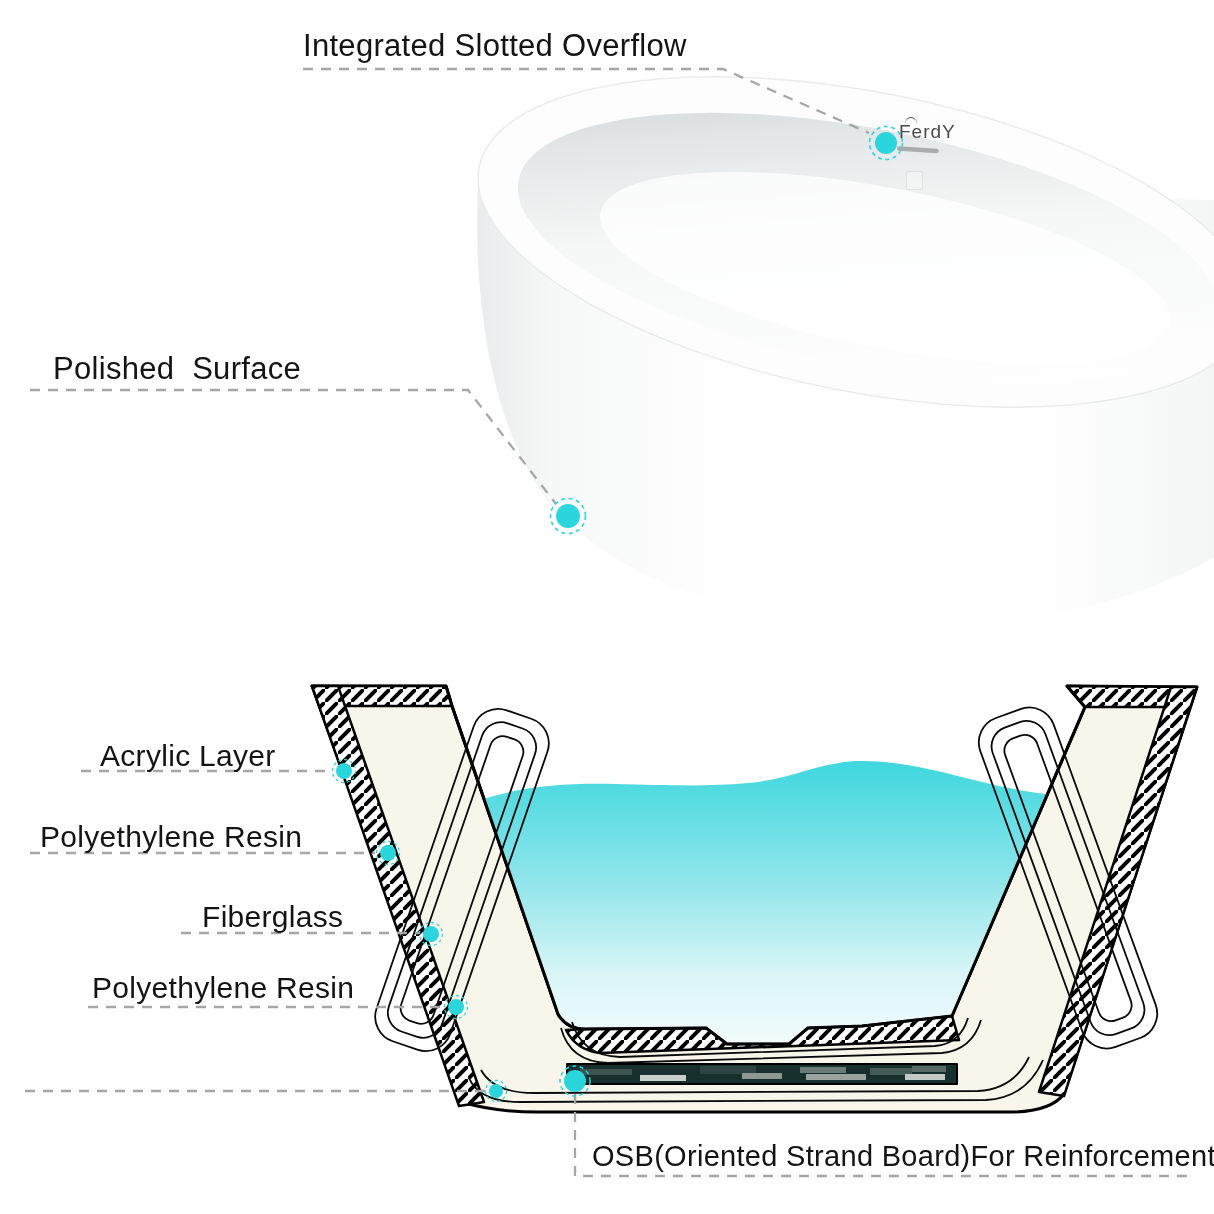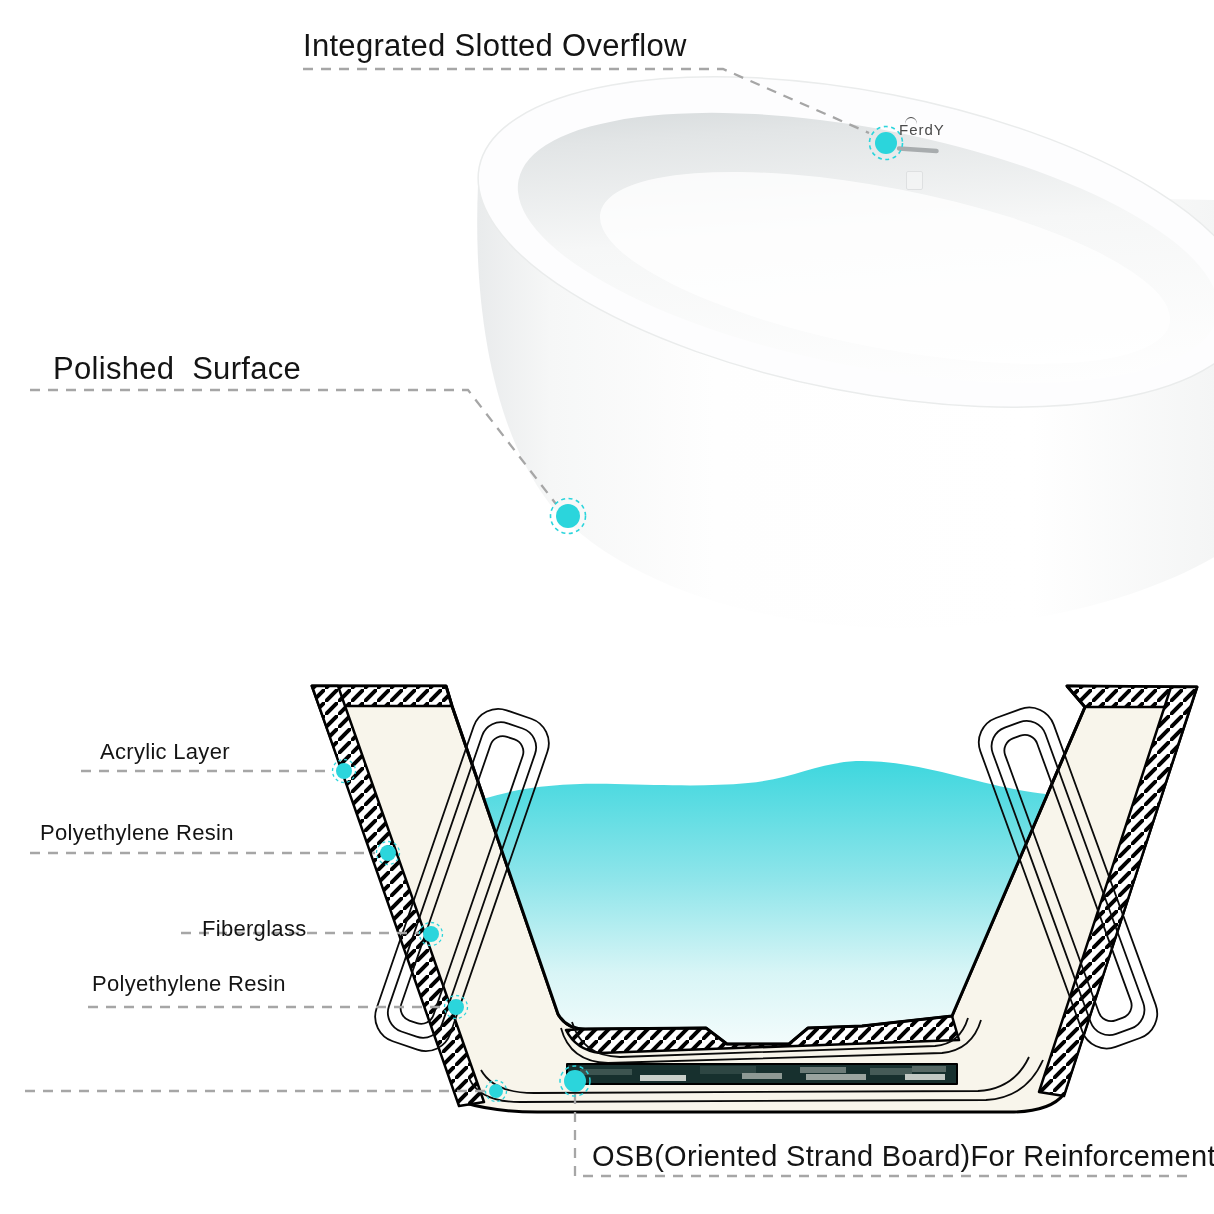--- a/index.html
+++ b/index.html
@@ -5,25 +5,25 @@
   html,body{margin:0;padding:0;background:#fff;}
   .canvas{
     position:relative;width:1214px;height:1214px;background:#ffffff;
     overflow:hidden;font-family:"Liberation Sans",sans-serif;
   }
   .stage{position:absolute;left:0;top:0;width:1214px;height:1214px;}
   .label{
     position:absolute;color:#141414;white-space:pre;line-height:1.05;
     font-family:"Liberation Sans",sans-serif;letter-spacing:0.3px;
   }
-  .lbl-30{font-size:22px;}
+  .lbl-30{font-size:30px;}
   .lbl-31{font-size:31px;}
   .lbl-29{font-size:29px;}
   .logo{
-    position:absolute;left:899px;top:121px;font-size:15px;color:#4a4a4a;
+    position:absolute;left:899px;top:121px;font-size:19px;color:#4a4a4a;
     letter-spacing:1px;font-weight:500;
   }
   .logo-arc{
     position:absolute;left:905px;top:117px;width:12px;height:6px;
     border-top:1.4px solid #4a4a4a;border-radius:50% 50% 0 0/100% 100% 0 0;
   }
   .emblem{
     position:absolute;left:906px;top:171px;width:15px;height:17px;
     border:1px solid #dcdedf;border-radius:2px;background:#f4f5f5;opacity:.85;
   }
@@ -174,21 +174,21 @@
   </svg>
 
   <div class="label lbl-31" style="left:303px;top:30px;">Integrated Slotted Overflow</div>
 
   <div class="label lbl-31" style="left:53px;top:353px;text-align:center;">Polished  Surface</div>
 
   <div class="label lbl-30" style="left:100px;top:740px;">Acrylic Layer</div>
 
   <div class="label lbl-30" style="left:40px;top:821px;">Polyethylene Resin</div>
 
-  <div class="label lbl-30" style="left:202px;top:901px;margin-top:16px;">Fiberglass</div>
+  <div class="label lbl-30" style="left:202px;top:901px;">Fiberglass</div>
 
   <div class="label lbl-30" style="left:92px;top:972px;">Polyethylene Resin</div>
 
 
   <div class="label lbl-29" style="left:592px;top:1141px;">OSB(Oriented Strand Board)For Reinforcement</div>
 
   <div class="logo">FerdY</div>
   <div class="logo-arc"></div>
   <div class="emblem"></div>
 

